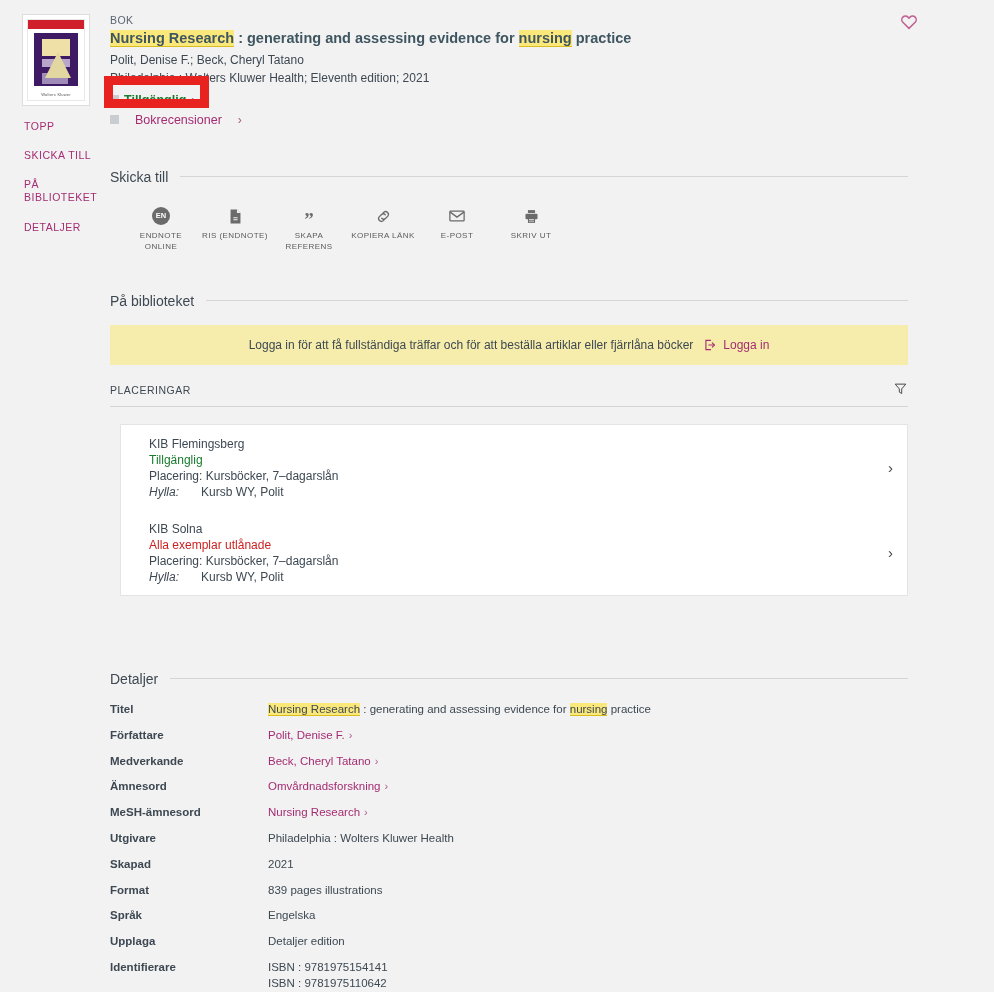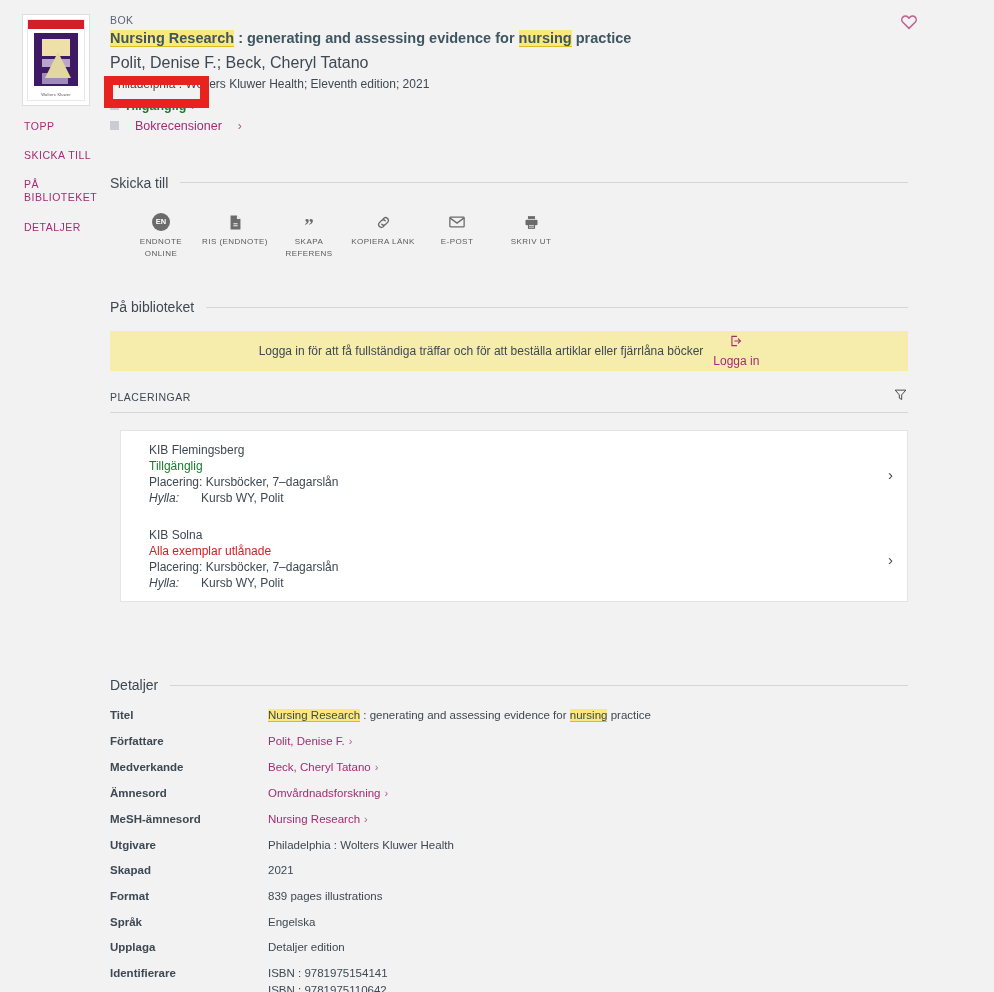--- a/index.html
+++ b/index.html
@@ -114,21 +114,21 @@
     line-height: 1.35;
     margin-bottom: 2px;
     cursor: pointer;
   }
   .rec-title .hl {
     background: #fbe87a;
     box-shadow: 0 1px 0 #d9bd1f;
   }
   .rec-title .plain { font-weight: bold; }
   .rec-authors {
-    font-size: 16px;
+    font-size: 12px;
     color: #3d4852;
     line-height: 1.55;
   }
   .rec-pub {
     font-size: 12px;
     color: #3d4852;
     line-height: 1.55;
   }
   .avail-line {
     margin-top: 5px;
@@ -271,26 +271,24 @@
     height: 40px;
     display: flex;
     align-items: center;
     justify-content: center;
     gap: 10px;
     font-size: 12px;
     color: #3d4852;
   }
   .login-btn {
     display: flex;
-    align-items: center;
     gap: 6px;
     color: #a42c72;
     font-size: 12px;
     cursor: pointer;
-    flex-direction: column;
   }
   .placements-bar {
     margin-top: 16px;
     display: flex;
     align-items: center;
     justify-content: space-between;
     padding-bottom: 6px;
     border-bottom: 1px solid #d5d5d5;
   }
   .placements-lbl {

